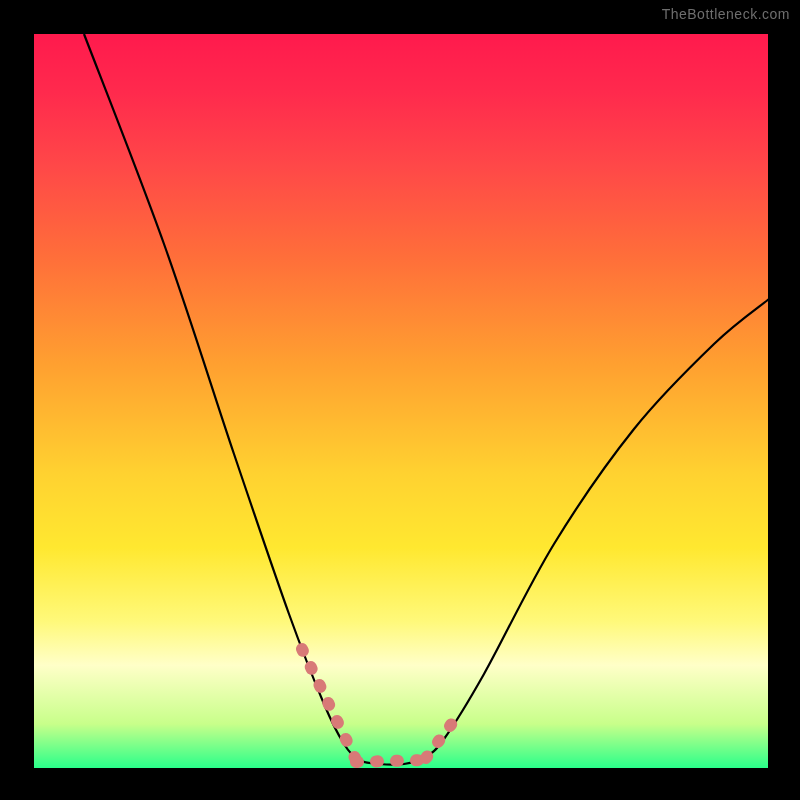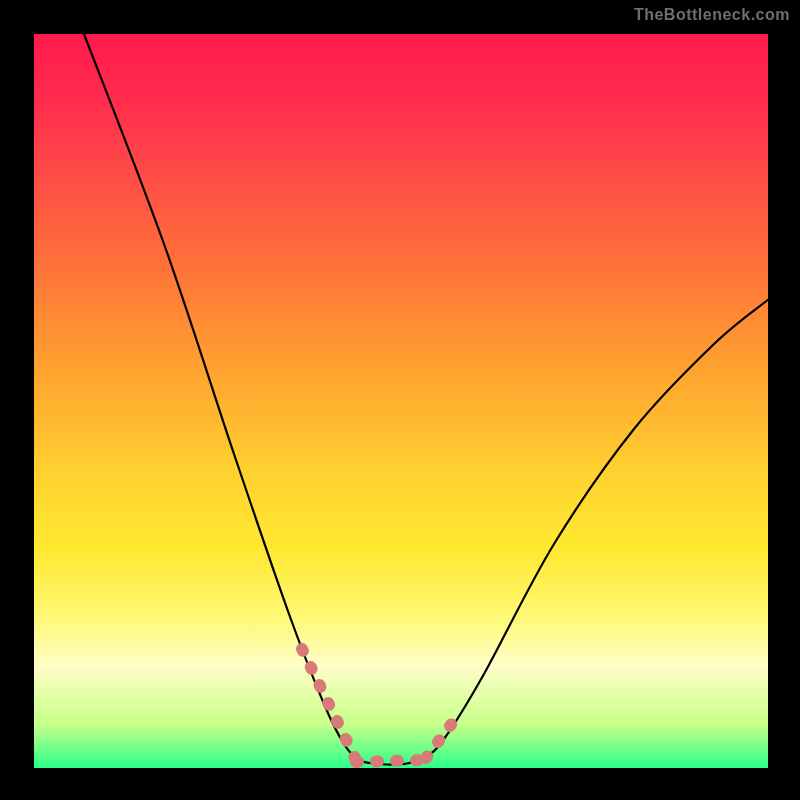--- a/index.html
+++ b/index.html
@@ -38,22 +38,22 @@
       #ffffc8 86%,
       #c8ff8a 94%,
       #2aff8a 100%
     );
   }
   .watermark {
     position: absolute;
     top: 6px;
     right: 10px;
     color: #6e6e6e;
-    font-size: 16px;
-    font-weight: 700;
+    font-size: 14px;
+    font-weight: 400;
     letter-spacing: 0.5px;
   }
   svg.curve {
     position: absolute;
     top: 0;
     left: 0;
     width: 734px;
     height: 734px;
     overflow: visible;
   }

